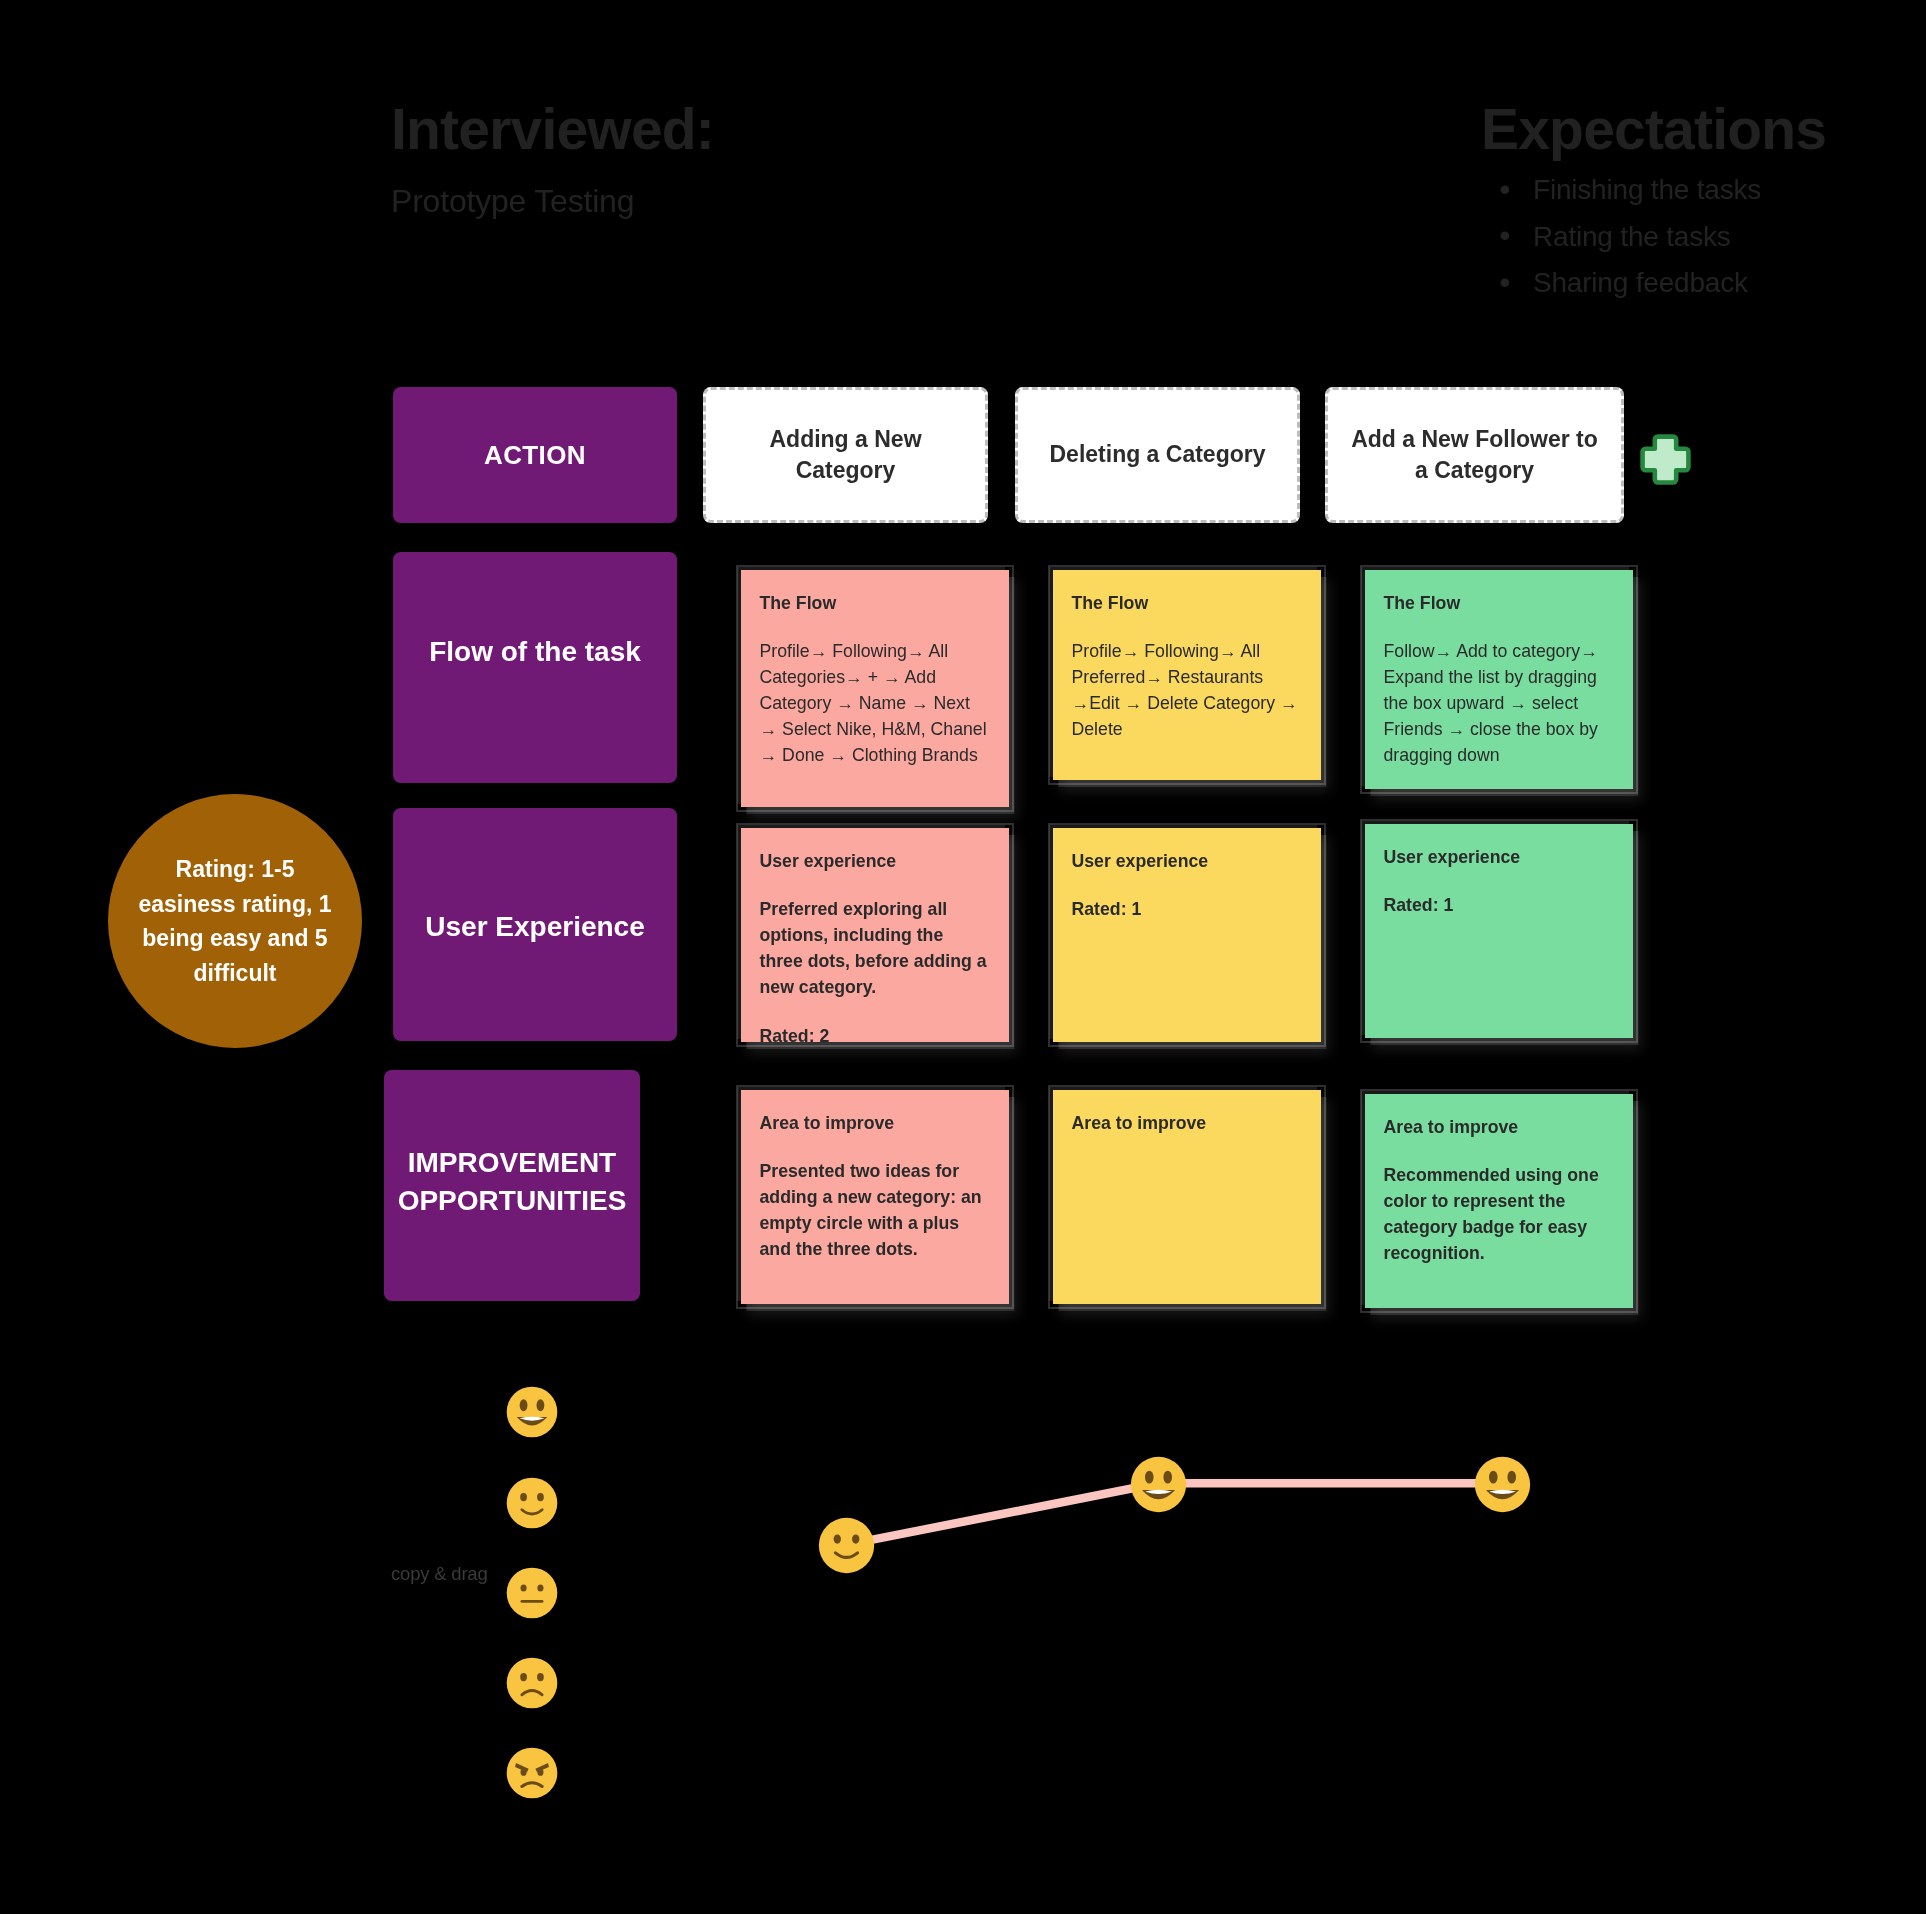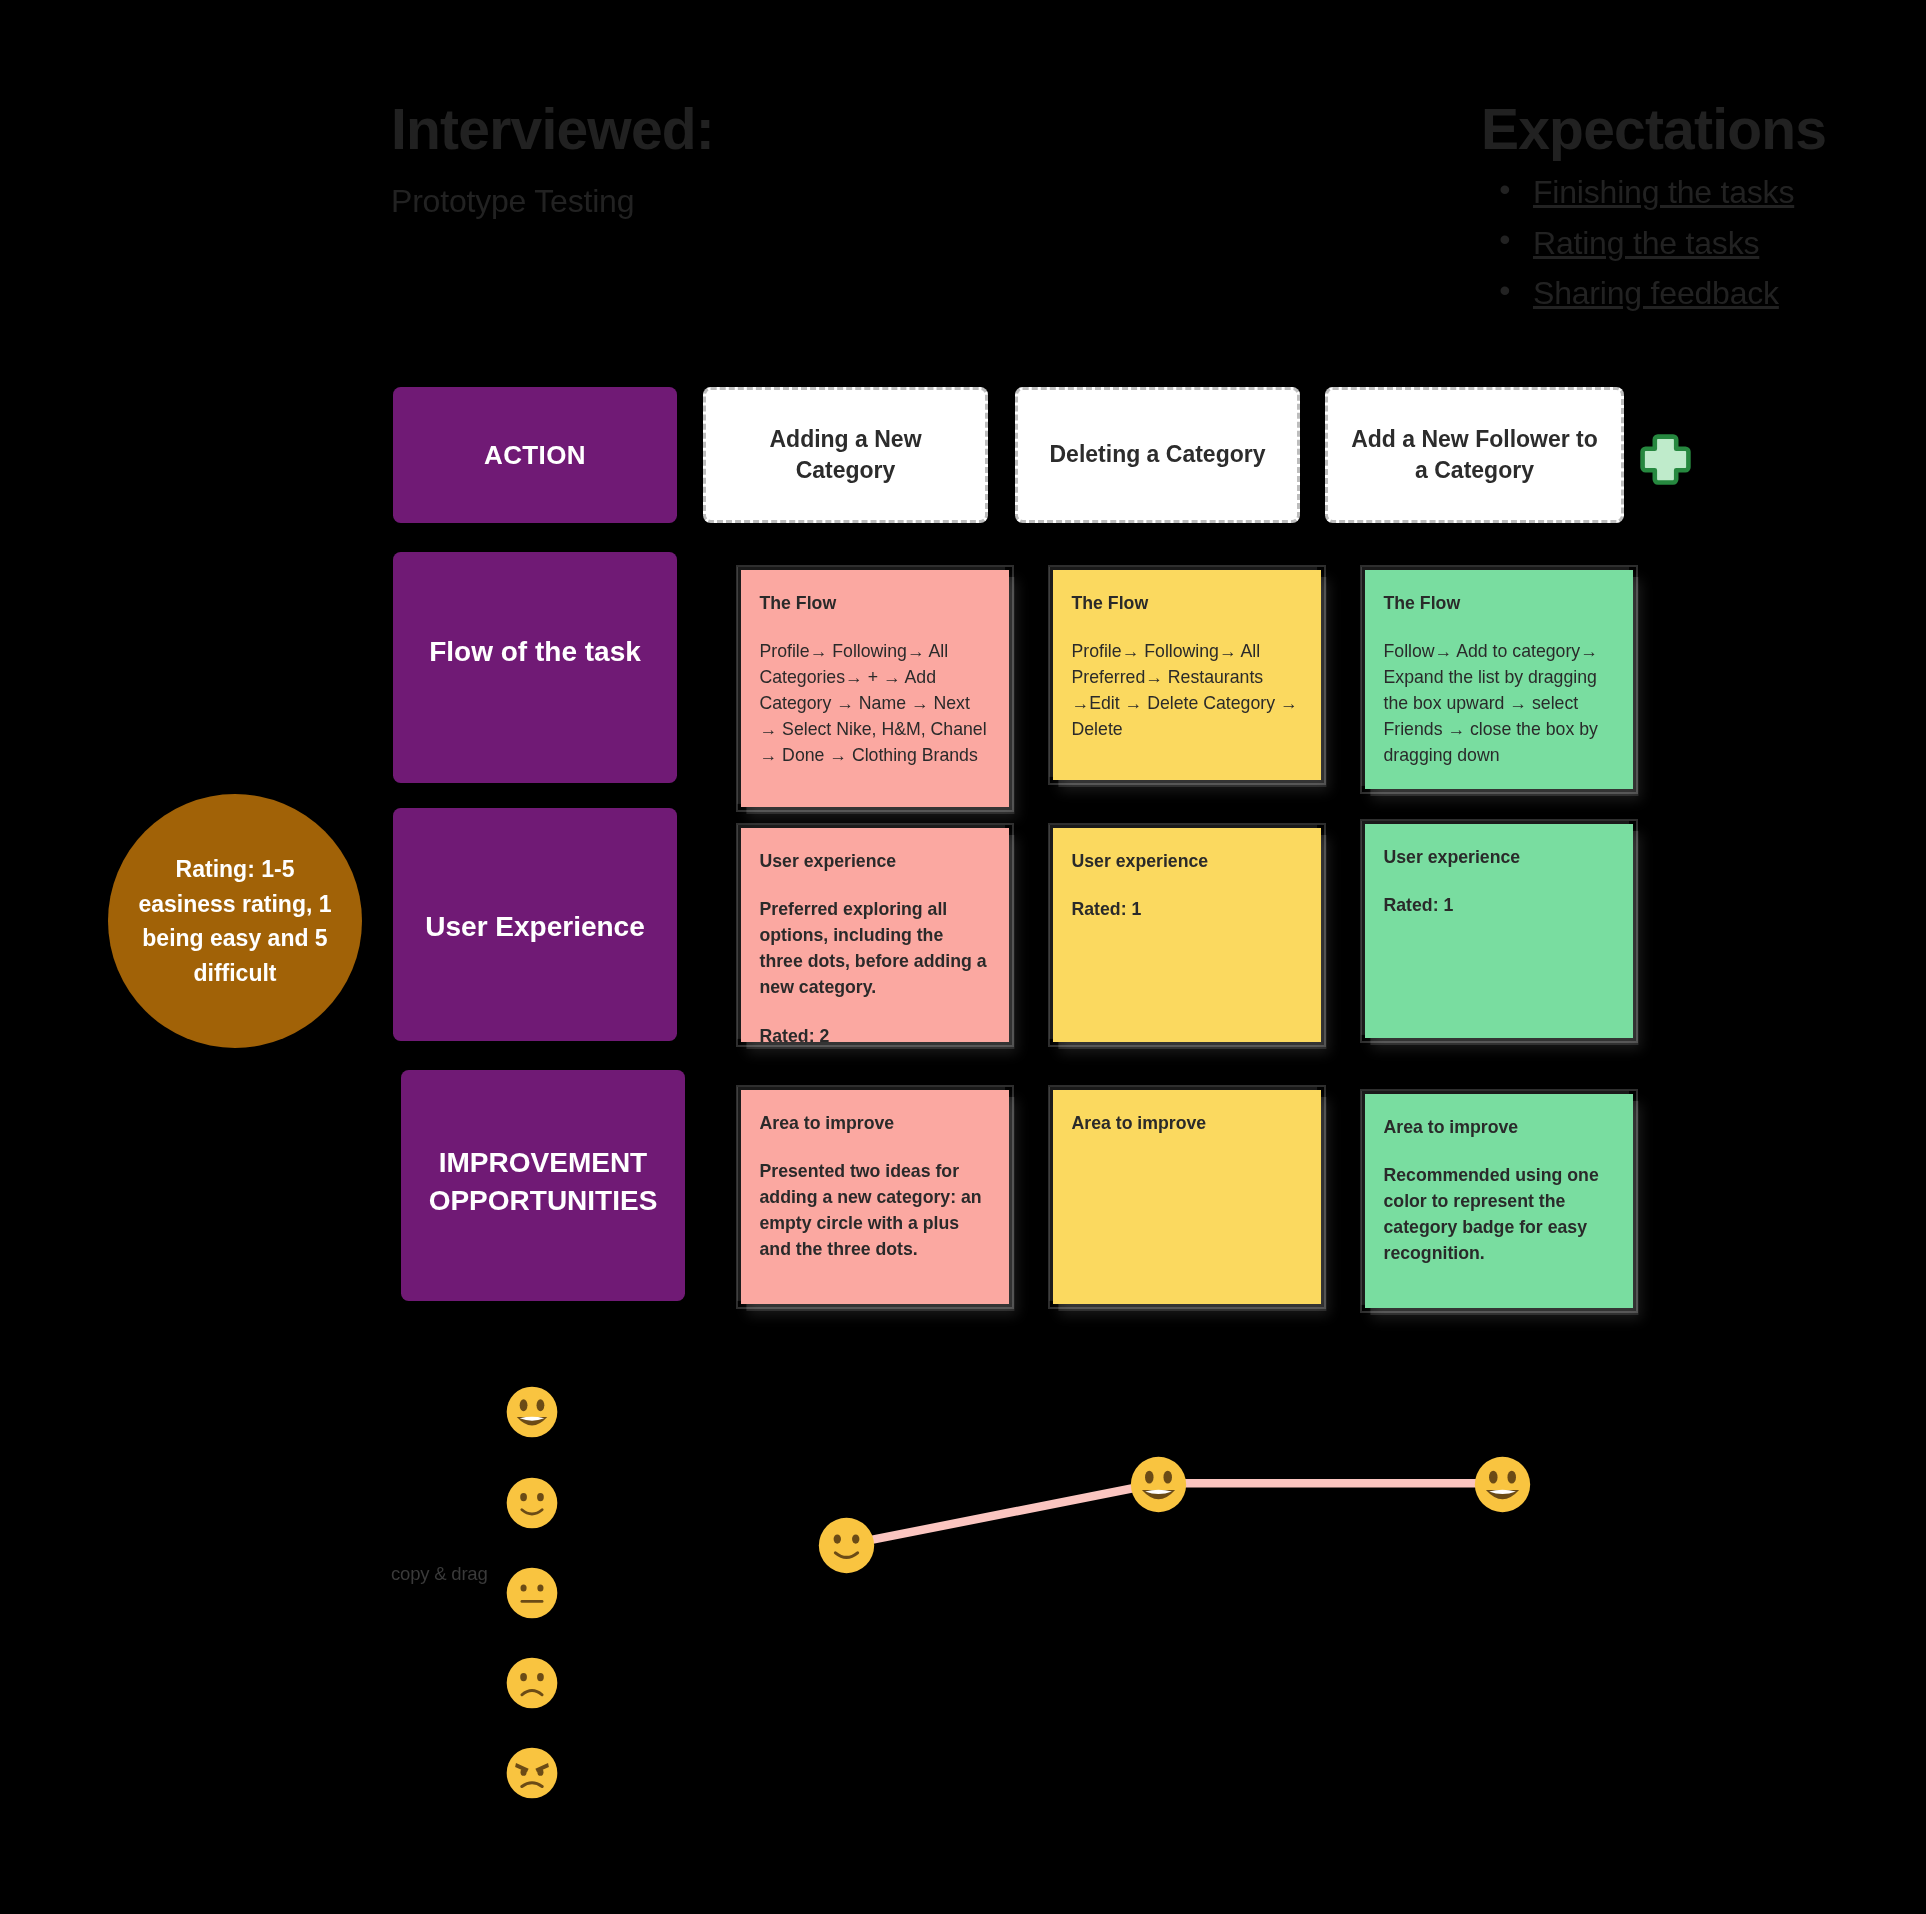--- a/index.html
+++ b/index.html
@@ -17,23 +17,23 @@
     font-size: 57px; font-weight: 700; letter-spacing: -0.8px;
     color: #212121; line-height: 1.05; white-space: nowrap;
   }
   .hdr-sub {
     position: absolute;
     font-size: 32px; font-weight: 400; color: #222222;
     letter-spacing: -0.2px; white-space: nowrap; margin-top: 7px;
   }
   .exp-list { position: absolute; list-style: none; }
   .exp-list li {
-    font-size: 32px; color: #222222; line-height: 1;
+    font-size: 28px; color: #222222; line-height: 1;
     margin-bottom: 18.5px; position: relative; padding-left: 46px;
-    white-space: nowrap; letter-spacing: -0.2px; text-decoration: underline;
+    white-space: nowrap; letter-spacing: -0.2px;
   }
   .exp-list li::before {
     content: "•"; position: absolute; left: 12.3px; top: -3.1px; font-size: 32px;
   }
 
   
   .blue-card {
     position: absolute;
     background: #701a75;
     border-radius: 7.7px;
@@ -127,21 +127,21 @@
   </div>
 
   <div class="blue-card" style="left:393px; top:552px; width:284px; height:231px; align-items:flex-start; padding-top:83px;">
     <div class="lbl" style="font-size:28px;">Flow of the task</div>
   </div>
 
   <div class="blue-card" style="left:393px; top:808px; width:284px; height:233px; align-items:flex-start; padding-top:102px;">
     <div class="lbl" style="font-size:28px;">User Experience</div>
   </div>
 
-  <div class="blue-card" style="left:401px; top:1070px; width:284px; height:231px; align-items:flex-start; padding-top:74px;">
+  <div class="blue-card" style="left:384px; top:1070px; width:256px; height:231px; align-items:flex-start; padding-top:74px;">
     <div class="lbl" style="font-size:28px; line-height:1.35;">IMPROVEMENT OPPORTUNITIES</div>
   </div>
 
   <div class="action-card" style="left:703px; top:387px; width:285px; height:136px;">
     <span>Adding a New Category</span>
   </div>
   <div class="action-card" style="left:1015px; top:387px; width:285px; height:136px;">
     <span>Deleting a Category</span>
   </div>
   <div class="action-card" style="left:1325px; top:387px; width:299px; height:136px;">

